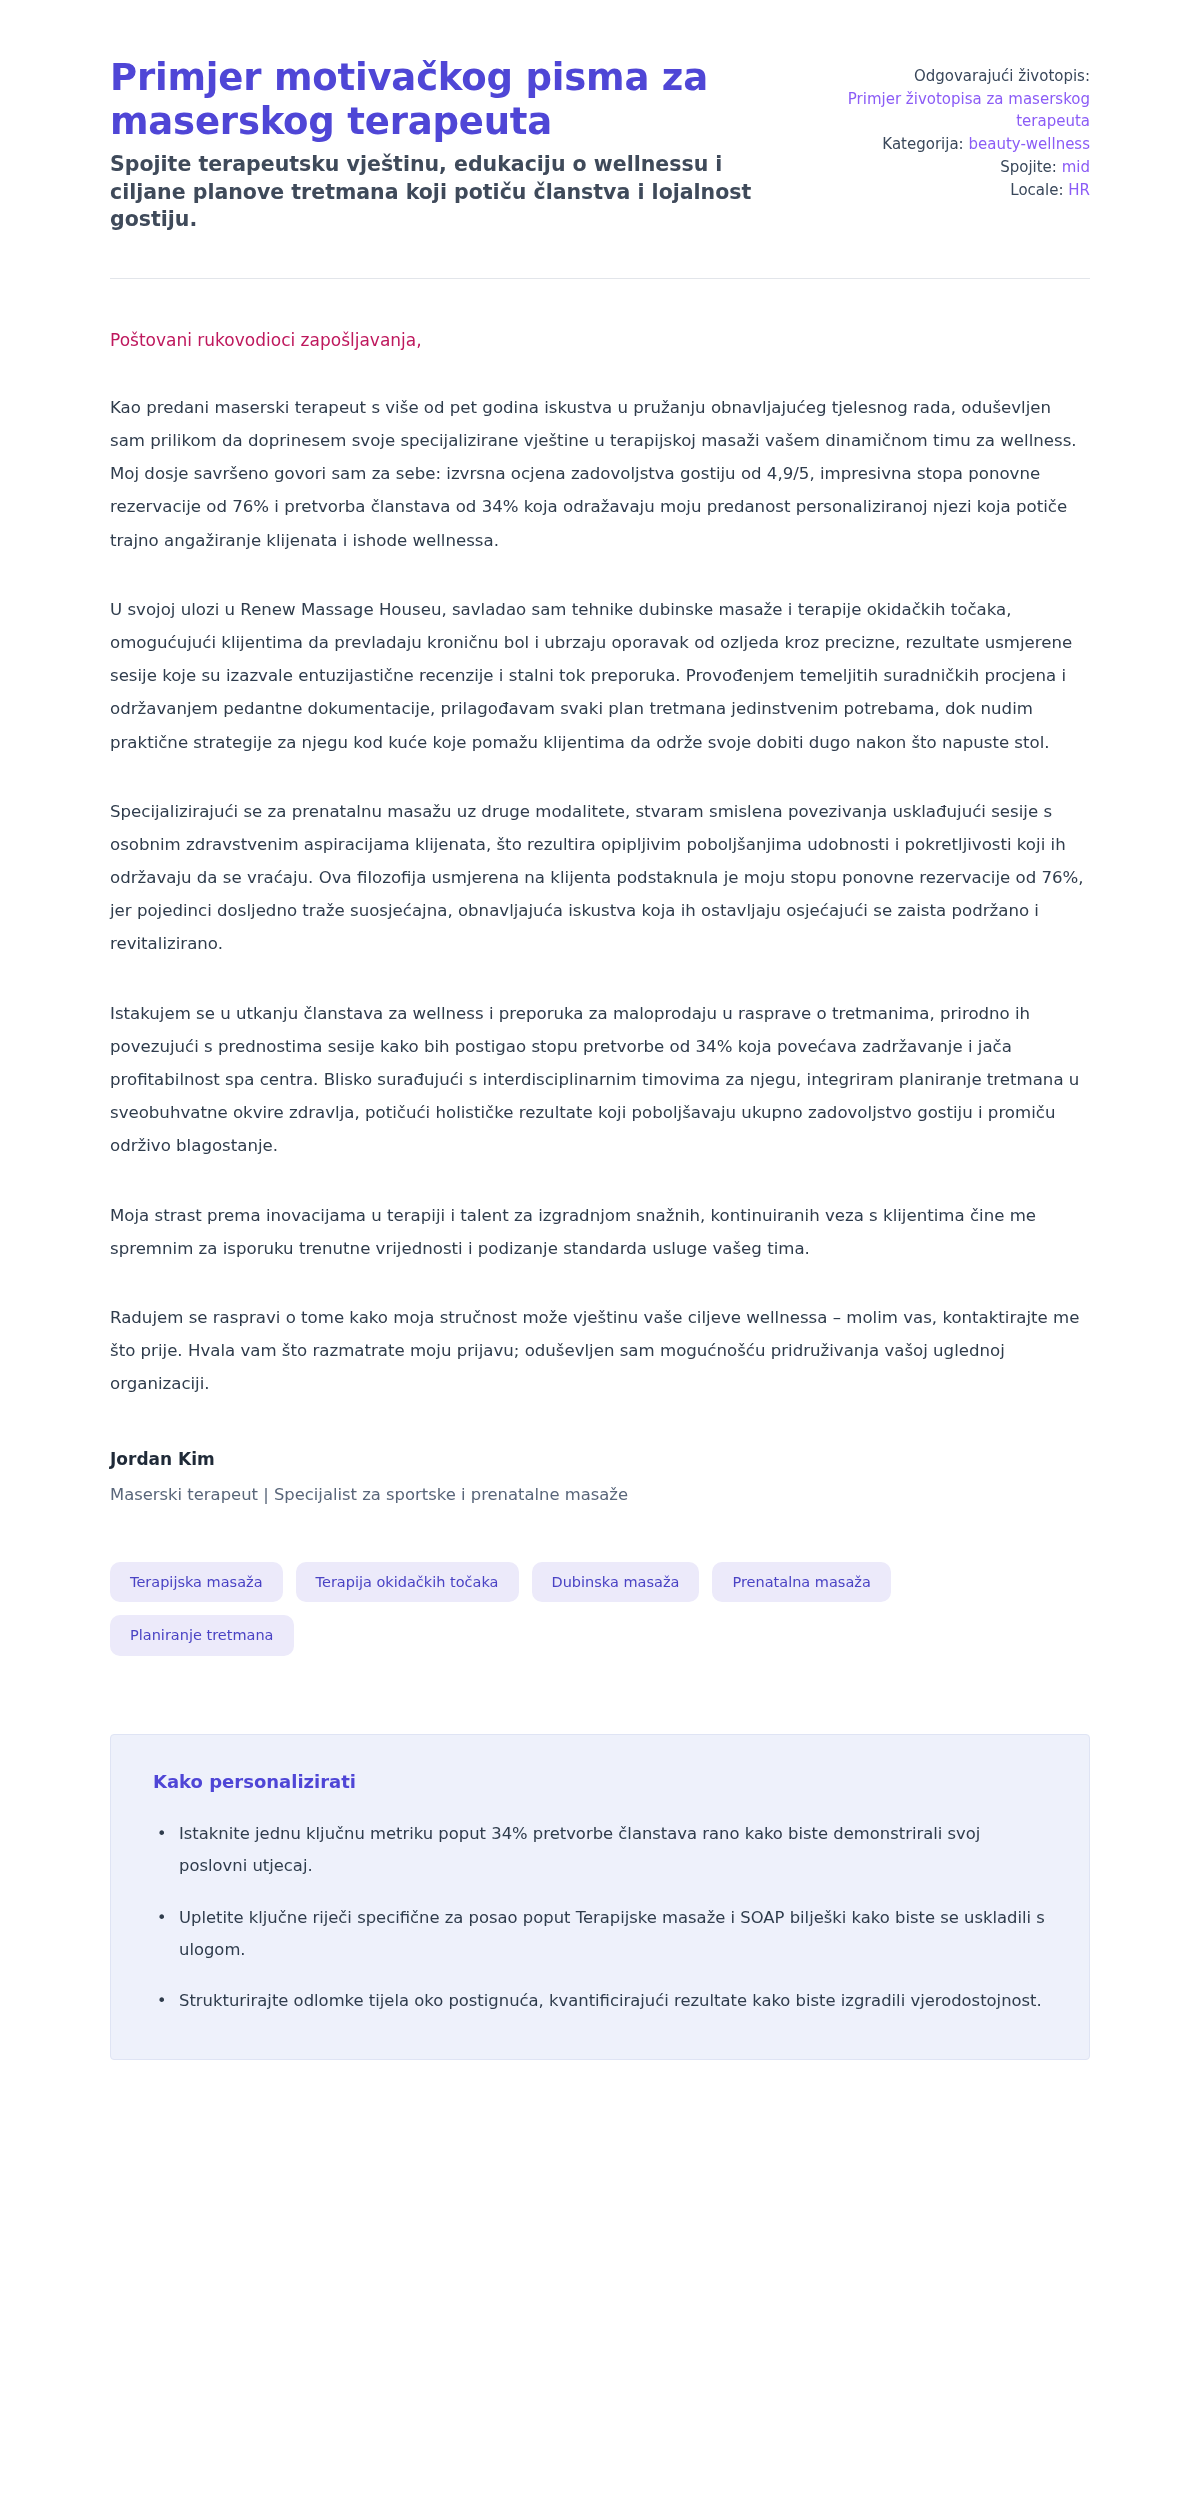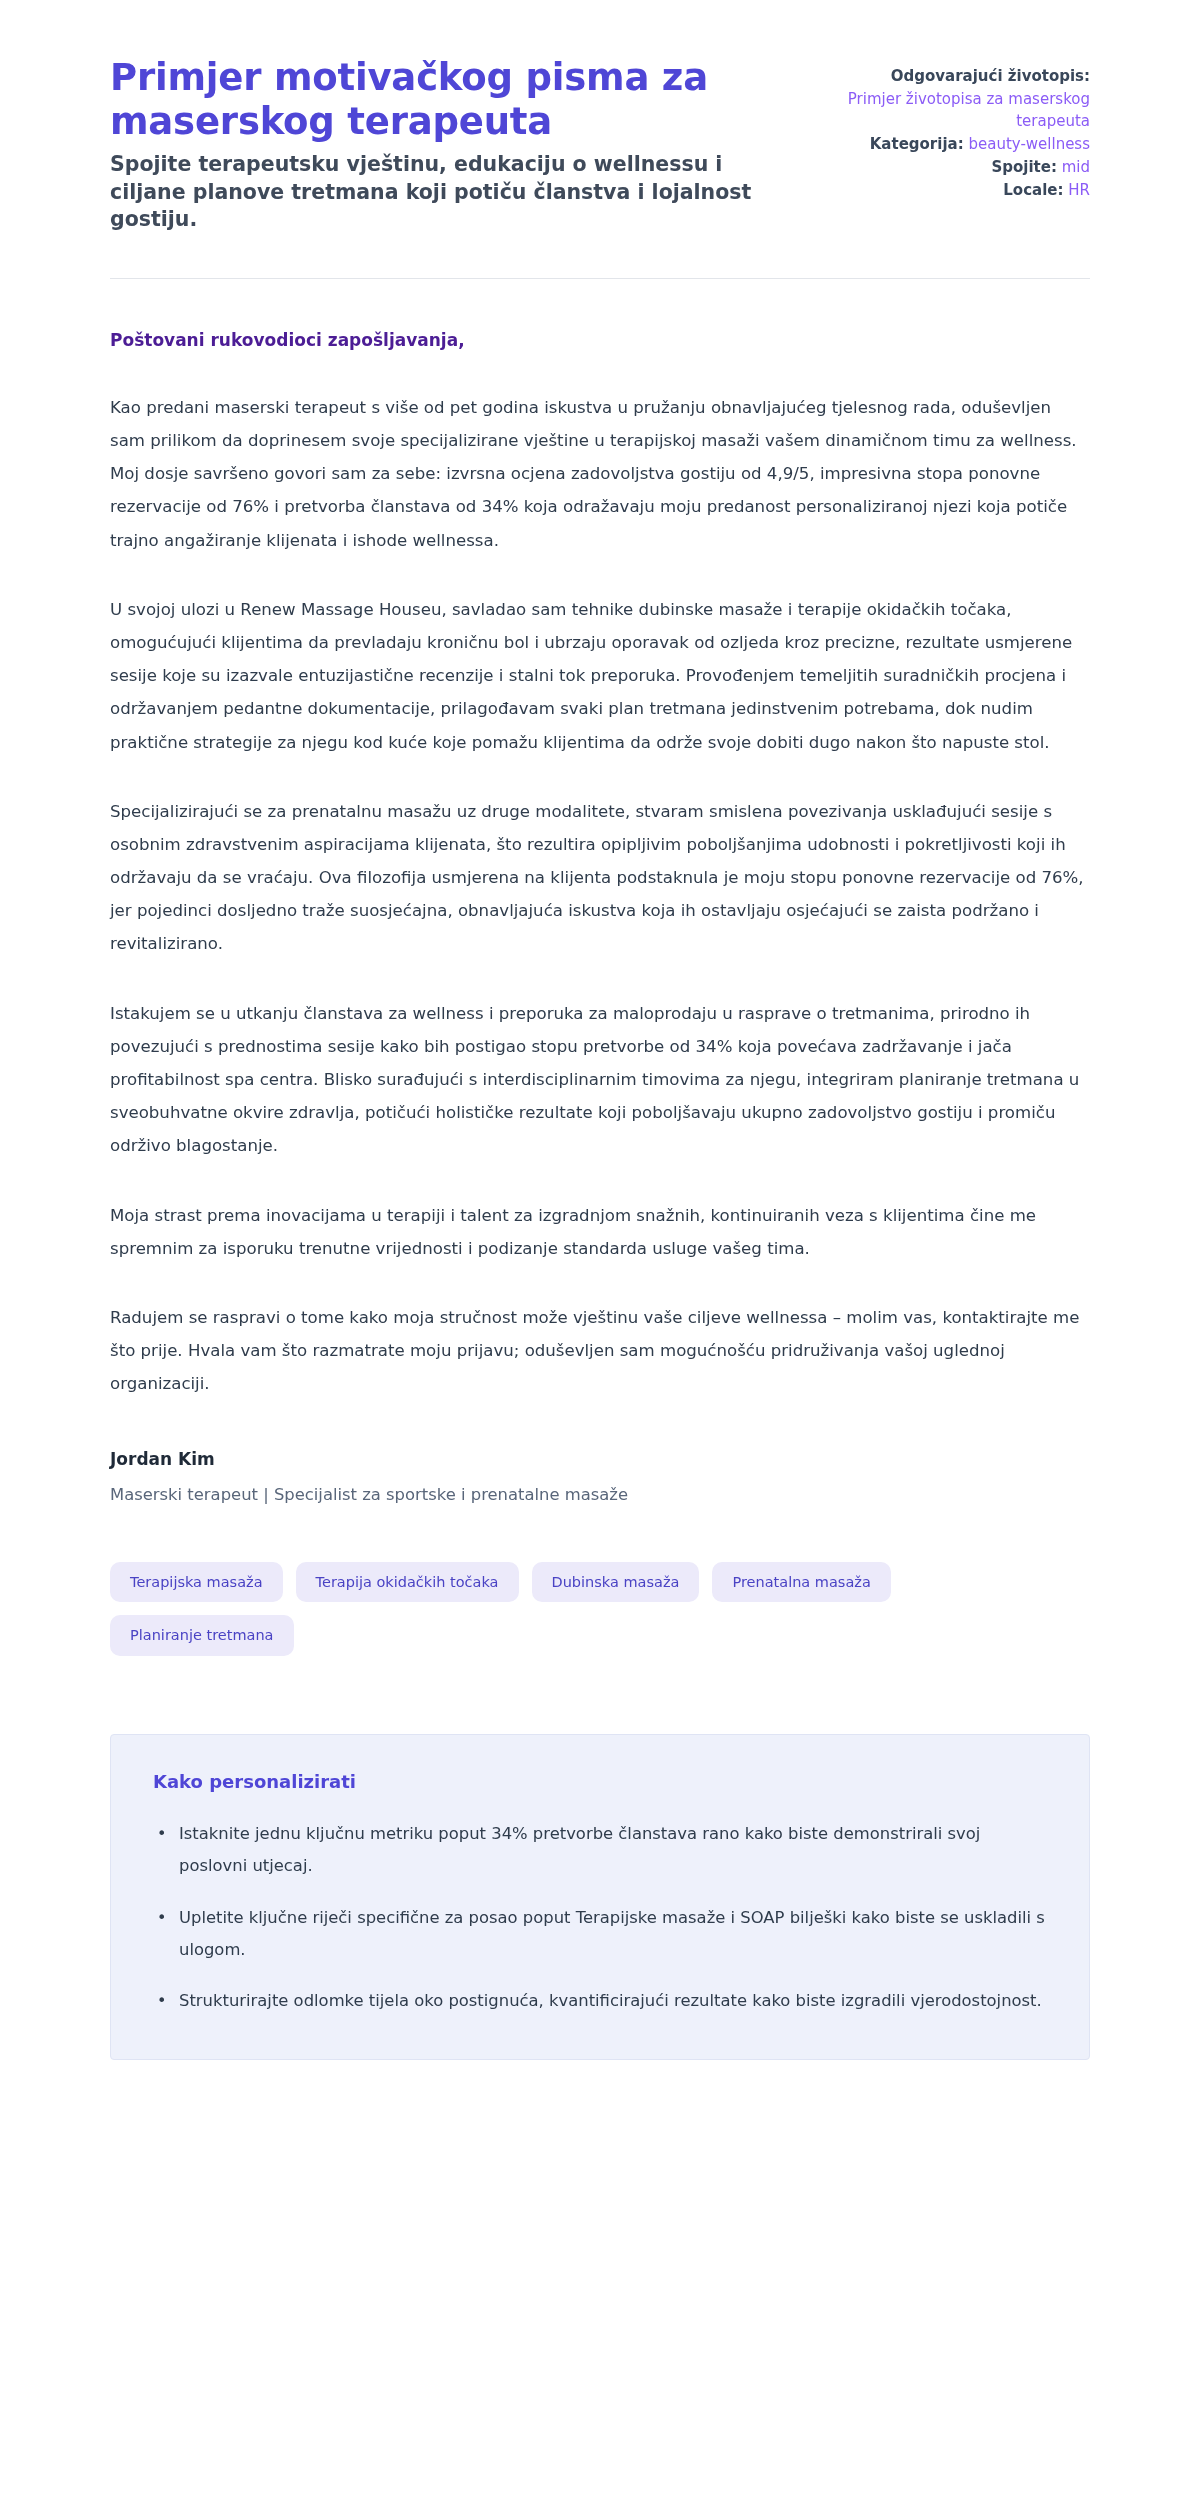--- a/index.html
+++ b/index.html
@@ -54,41 +54,41 @@
     flex: 0 0 auto;
     width: 275px;
     text-align: right;
     font-size: 15px;
     line-height: 1.42;
     color: #5d6b7a;
     padding-top: 10px;
   }
   .meta-row { margin-bottom: 2px; }
   .meta-label {
-    font-weight: 700;
+    font-weight: 400;
     color: #39475a;
     text-align: right;
   }
   .meta-value { color: #8b5cf6; }
 
   
   .divider {
     border: 0;
     border-top: 1px solid #e2e5ea;
     margin: 45px 0 0 0;
   }
 
   
   .letter {
     padding-top: 50px;
   }
   .salutation {
     font-size: 17px;
-    font-weight: 700;
-    color: #4c1d95;
+    font-weight: 400;
+    color: #be185d;
     margin: 0 0 38px 0;
     line-height: 1.4;
   }
   .para {
     font-size: 16.6px;
     line-height: 2.0;
     color: #2f3c4c;
     margin: 0 0 36px 0;
     max-width: 1000px;
     text-align: left;

